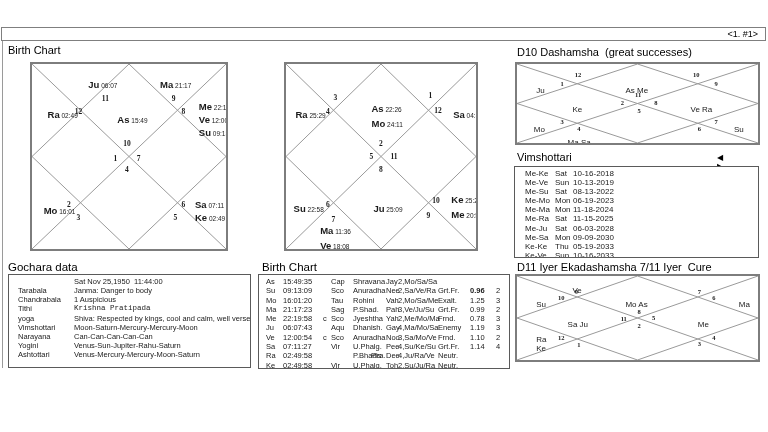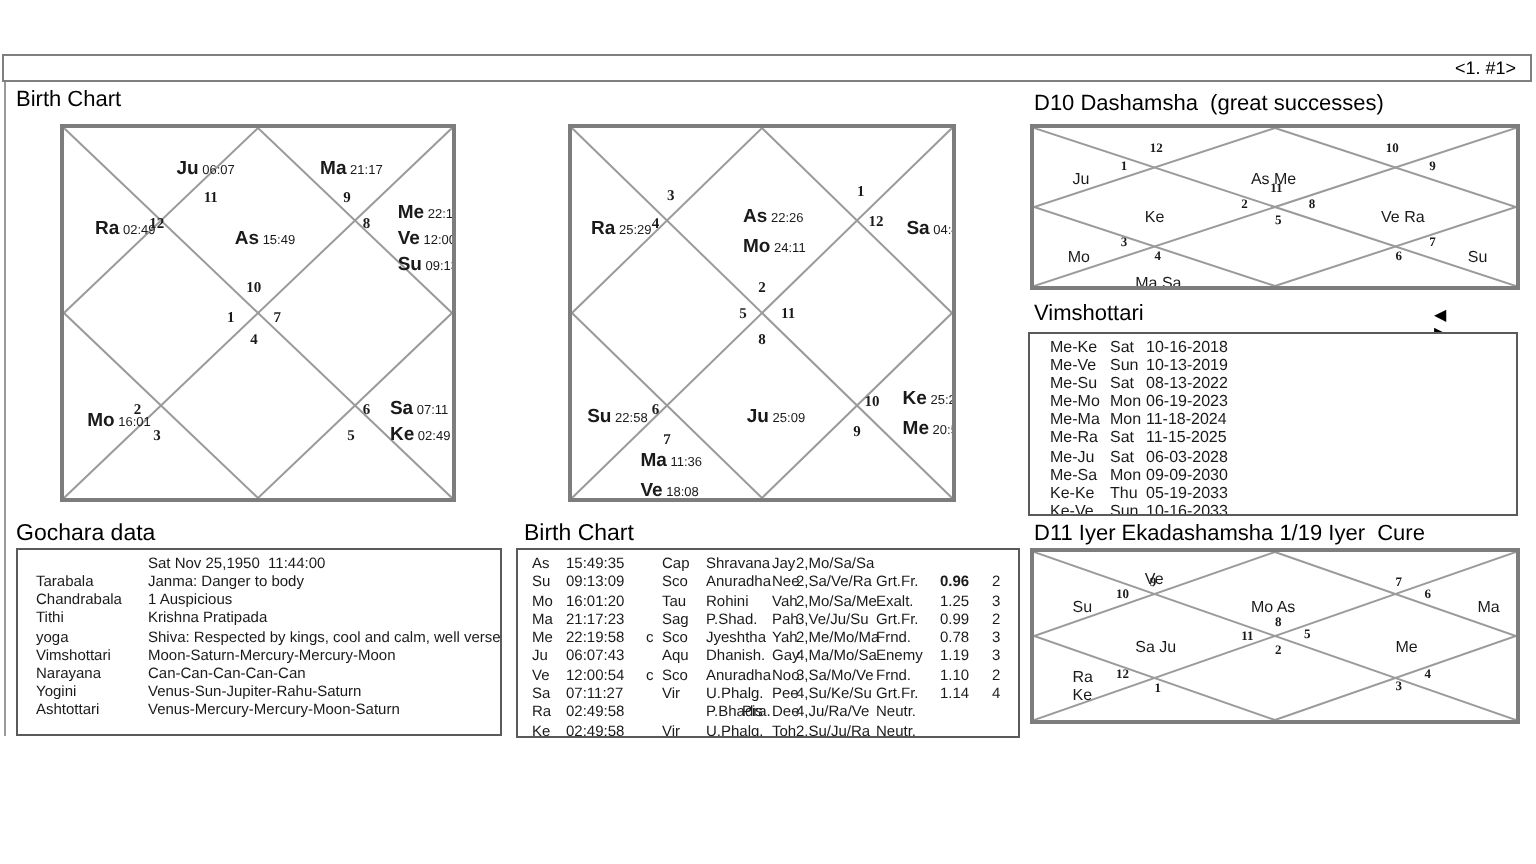--- a/index.html
+++ b/index.html
@@ -213,21 +213,21 @@
         <span style="left: 40px;">Thu</span>
         <span style="left: 58px;">05-19-2033</span>
       </div>
       <div class="lrow">
         <span style="left: 10px;">Ke-Ve</span>
         <span style="left: 40px;">Sun</span>
         <span style="left: 58px;">10-16-2033</span>
       </div>
     </div>
 
-  <div class="panel-title t-d11">D11 Iyer Ekadashamsha 1/19 Iyer  Cure</div>
+  <div class="panel-title t-d11">D11 Iyer Ekadashamsha 7/11 Iyer  Cure</div>
   <div class="chart small c-d11">
       <svg viewBox="0 0 100 100" preserveAspectRatio="none">
         <line x1="0" y1="0" x2="100" y2="100"></line>
         <line x1="100" y1="0" x2="0" y2="100"></line>
         <line x1="50" y1="0" x2="100" y2="50"></line>
         <line x1="100" y1="50" x2="50" y2="100"></line>
         <line x1="50" y1="100" x2="0" y2="50"></line>
         <line x1="0" y1="50" x2="50" y2="0"></line>
       </svg>
       <span class="house" style="left: 24%; top: 15%;">9</span>
@@ -260,21 +260,21 @@
       <div class="lrow">
         <span style="left: 9px;">Tarabala</span>
         <span style="left: 65px;">Janma: Danger to body</span>
       </div>
       <div class="lrow">
         <span style="left: 9px;">Chandrabala</span>
         <span style="left: 65px;">1 Auspicious</span>
       </div>
       <div class="lrow">
         <span style="left: 9px;">Tithi</span>
-        <span style="left: 65px;">Krishna Pratipada</span>
+        <span style="left: 65px; font-family: Liberation Mono, monospace;">Krishna Pratipada</span>
       </div>
       <div class="lrow">
         <span style="left: 9px;">yoga</span>
         <span style="left: 65px;">Shiva: Respected by kings, cool and calm, well versed in</span>
       </div>
       <div class="lrow">
         <span style="left: 9px;">Vimshottari</span>
         <span style="left: 65px;">Moon-Saturn-Mercury-Mercury-Moon</span>
       </div>
       <div class="lrow">

